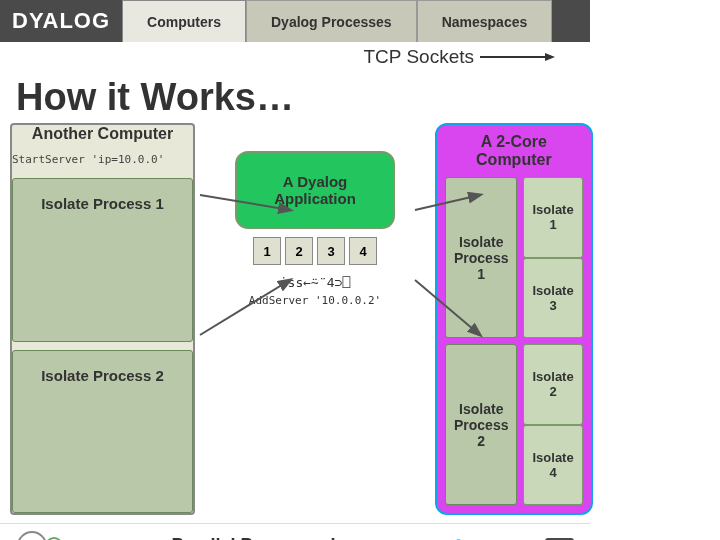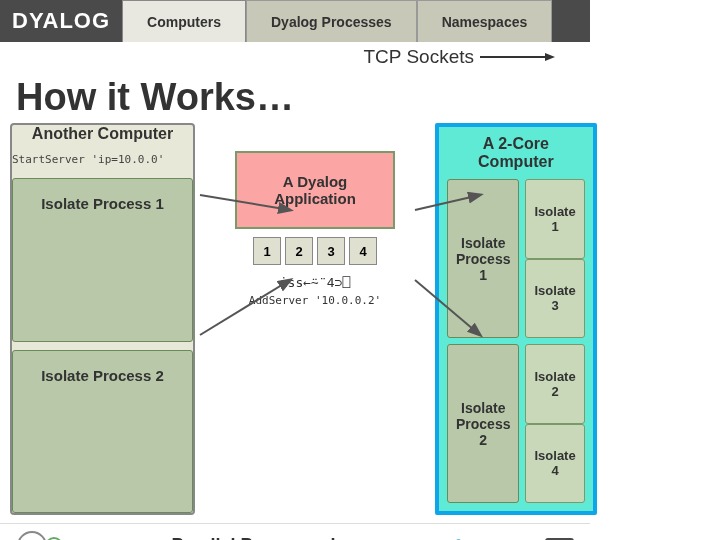--- a/index.html
+++ b/index.html
@@ -122,23 +122,23 @@
     
     .panel-center {
       flex: 0 0 220px;
       display: flex;
       flex-direction: column;
       gap: 8px;
       align-items: center;
     }
 
     .dyalog-app-box {
-      background: #fca5a5;
+      background: #22c55e;
       border: 2px solid #7a9a6a;
-      border-radius: 0;
+      border-radius: 13px;
       padding: 20px 16px;
       text-align: center;
       font-size: 15px;
       font-weight: bold;
       color: #333;
       width: 160px;
     }
 
     .number-row {
       display: flex;
@@ -166,23 +166,23 @@
     }
     .center-code-line1 {
       font-size: 13px;
       font-family: monospace;
       color: #333;
     }
 
     
     .panel-right {
       flex: 1;
-      border: 4px solid #0ea5e9;
-      border-radius: 2px;
-      background: #5eead4;
+      border: 2px solid #0ea5e9;
+      border-radius: 12px;
+      background: #d946ef;
       padding: 8px;
       display: flex;
       flex-direction: column;
       gap: 6px;
     }
 
     .right-row {
       display: flex;
       gap: 6px;
       flex: 1;

